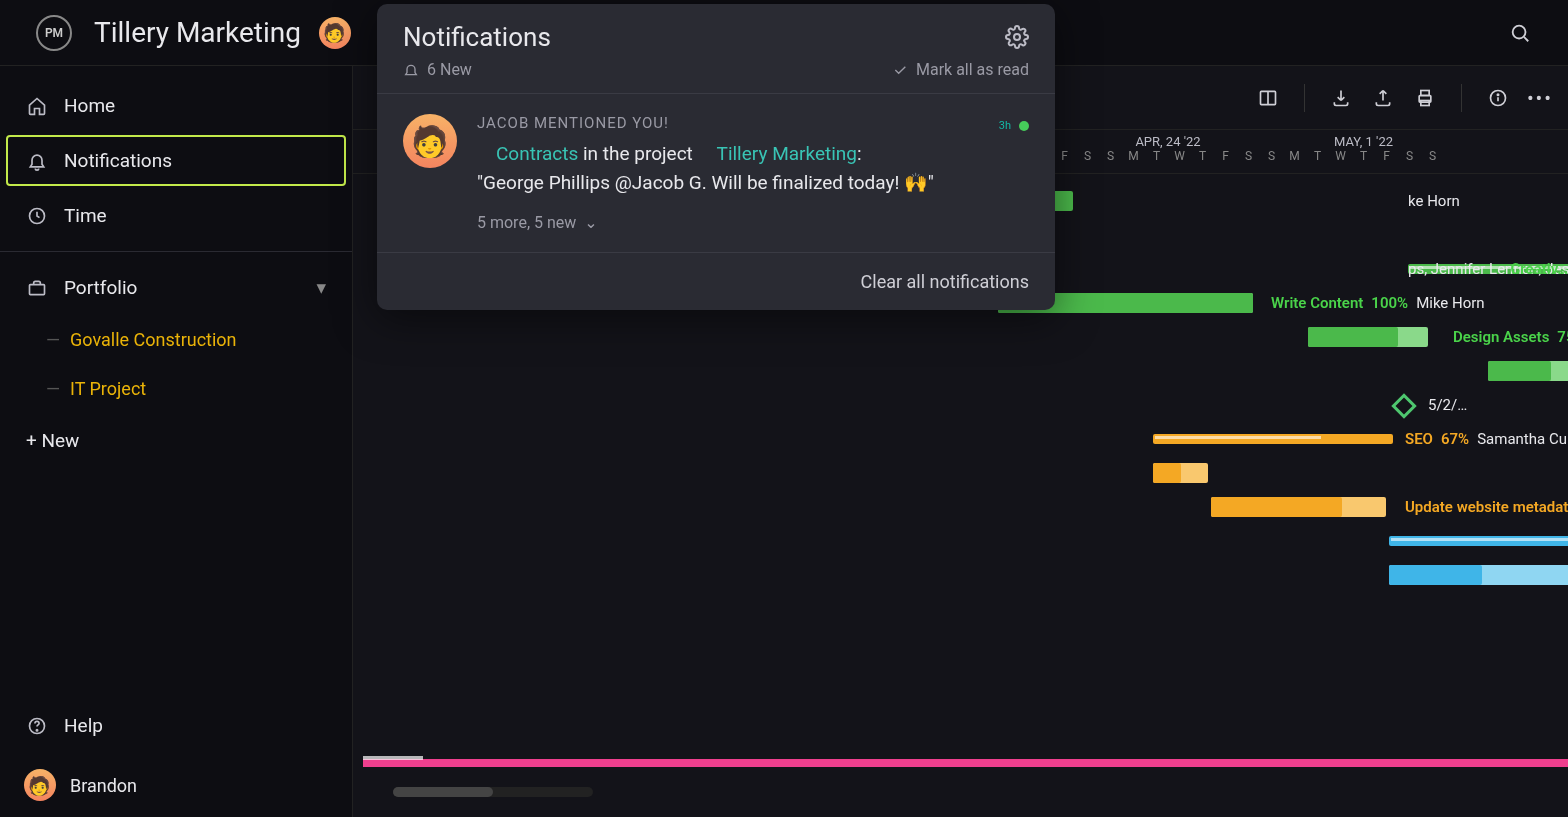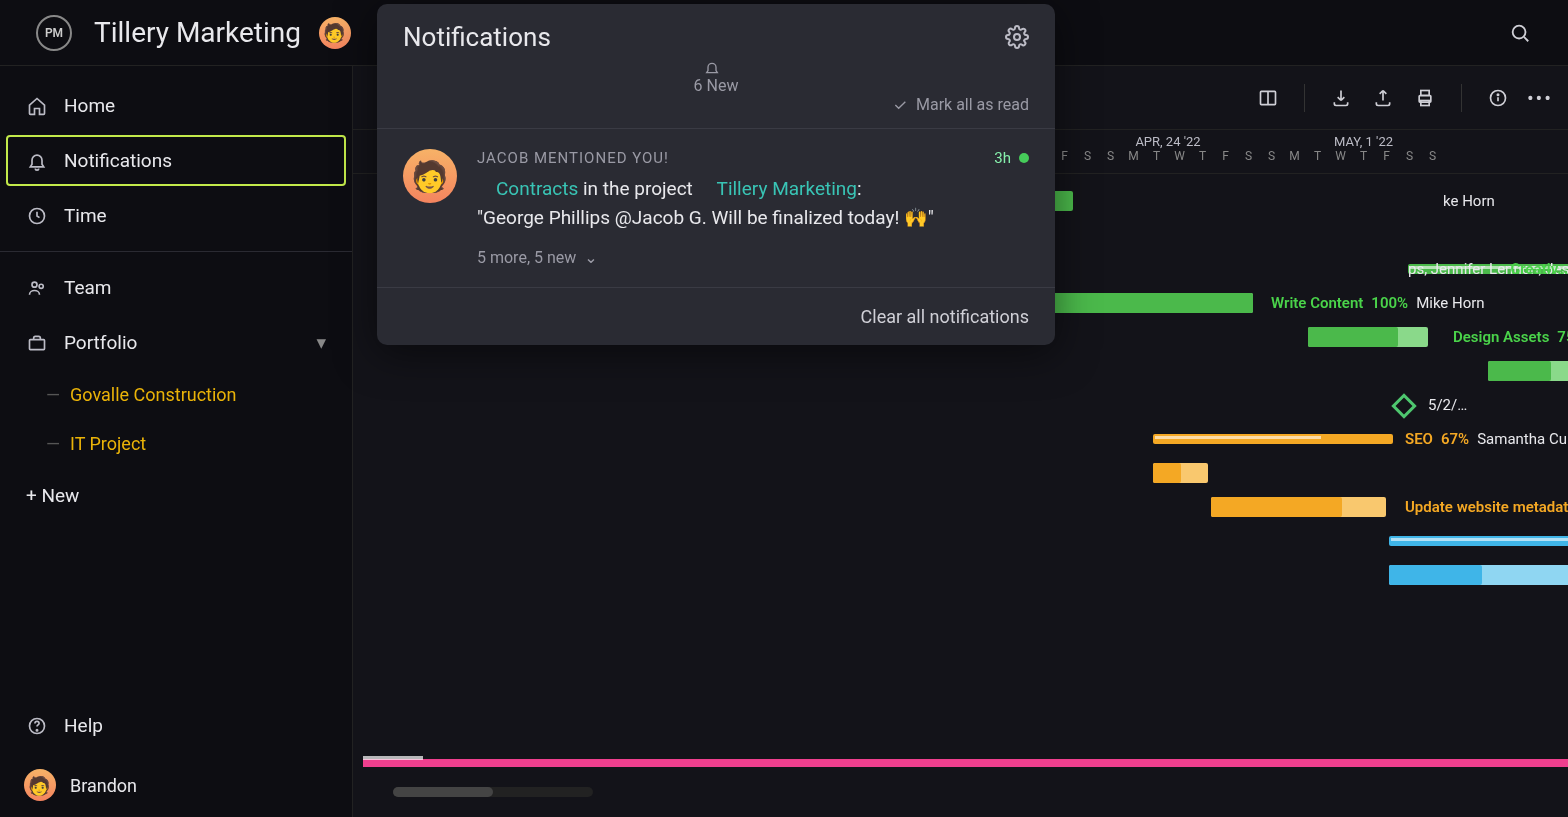--- a/index.html
+++ b/index.html
@@ -246,21 +246,20 @@
   .notif-gear {
     margin-left: auto;
     color: #bcbcc6;
     cursor: pointer;
   }
   .notif-sub {
     padding: 0 26px 14px 26px;
     display: flex; align-items: center;
     color: #9a9aa5;
     font-size: 16px;
-    flex-direction: column;
   }
   .notif-sub .right {
     margin-left: auto;
     display: flex; align-items: center; gap: 8px;
     cursor: pointer;
   }
   .notif-divider {
     height: 1px; background: #3a3b44;
   }
   .notif-item {
@@ -280,22 +279,22 @@
   .notif-top-row {
     display: flex; align-items: flex-end;
   }
   .notif-from {
     font-size: 15px;
     letter-spacing: 1px;
     color: #9a9aa5;
   }
   .notif-time {
     margin-left: auto;
-    color: #86efac;
-    font-size: 15px;
+    color: #14b8a6;
+    font-size: 11px;
     display: flex; align-items: center; gap: 8px;
   }
   .dot {
     width: 10px; height: 10px; border-radius: 50%;
     background: #46cc5a;
   }
   .notif-body {
     margin-top: 8px;
     font-size: 19px;
     line-height: 1.5;
@@ -356,30 +355,20 @@
   <div class="nav-item">
     <span class="nav-icon">
       <svg width="20" height="20" viewBox="0 0 24 24" fill="none" stroke="currentColor" stroke-width="2">
           <circle cx="12" cy="12" r="9"></circle>
           <path d="M12 7v5l3 2"></path>
         </svg>
     </span>
     <span>Time</span>
   </div>
   <div class="nav-divider"></div>
-  <div class="nav-item">
-    <span class="nav-icon">
-      <svg width="20" height="20" viewBox="0 0 24 24" fill="none" stroke="currentColor" stroke-width="2">
-          <circle cx="9" cy="8" r="3"></circle>
-          <circle cx="17" cy="10" r="2.5"></circle>
-          <path d="M3 20c0-3 3-5 6-5s6 2 6 5"></path>
-        </svg>
-    </span>
-    <span>Team</span>
-  </div>
   <div class="nav-item">
     <span class="nav-icon">
       <svg width="20" height="20" viewBox="0 0 24 24" fill="none" stroke="currentColor" stroke-width="2">
           <rect x="3" y="8" width="18" height="12" rx="1"></rect>
           <path d="M8 8V6a2 2 0 012-2h4a2 2 0 012 2v2"></path>
         </svg>
     </span>
     <span>Portfolio</span>
     <span class="expand">▾</span>
   </div>
@@ -478,21 +467,21 @@
             <div class="day-cell">S</div>
           </div>
         </div>
       </div>
   </div>
 
   <div class="gantt-body">
     <div id="gantt-rows">
         <div class="gantt-row">
           <div class="bar" style="left: 520px; width: 200px; background: rgb(75, 185, 75);"></div>
-          <div class="bar-label green" style="left: 1055px; margin-left: 35px;">
+          <div class="bar-label green" style="left: 1055px;">
             <span class="task-assignee">ke Horn</span>
           </div>
         </div>
         <div class="gantt-row"></div>
         <div class="gantt-row">
           <div class="bar" style="left: 1055px; width: 400px; background: rgb(75, 185, 75); height: 10px;">
             <div style="position: absolute; top: 2px; left: 2px; right: 30%; height: 3px; background: rgba(255, 255, 255, 0.6);"></div>
           </div>
           <div class="bar-label green" style="left: 1055px;">
             <span class="task-assignee">ps, Jennifer Lennon, Jess Wimber...</span>

